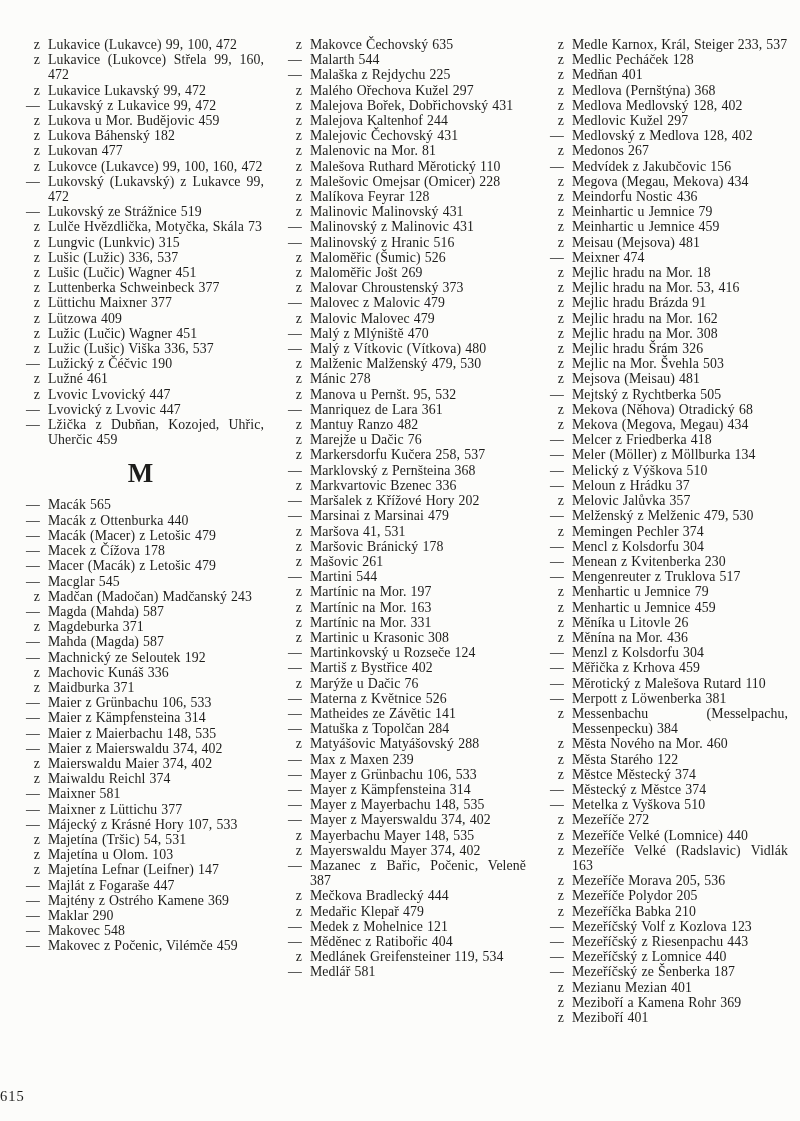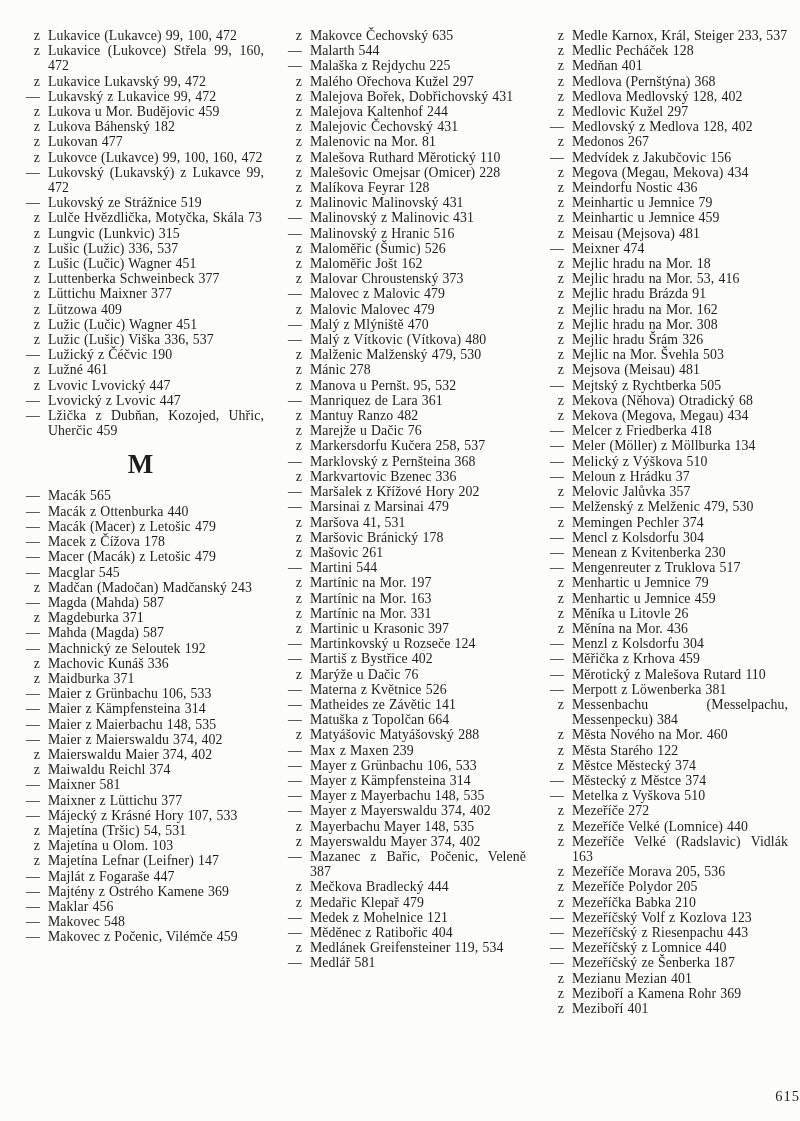--- a/index.html
+++ b/index.html
@@ -10,21 +10,21 @@
     color: #1d1d1b;
     overflow: hidden;
   }
   .page {
     position: relative;
     width: 800px; height: 1121px;
     background: #fcfcfa;
   }
   .columns {
     display: flex;
-    padding: 28px 8px 0 18px;
+    padding: 37px 8px 0 18px;
     gap: 16px;
   }
   .column {
     width: 246px;
     font-size: 13.8px;
     line-height: 15.2px;
     letter-spacing: 0.1px;
     word-spacing: 0.5px;
   }
   .entry {
@@ -44,21 +44,21 @@
     font-weight: bold;
     font-size: 27px;
     line-height: 30px;
     margin: 11px 0 9px 0;
     letter-spacing: 1px;
   }
   .footer {
     position: absolute;
     left: 0; right: 0;
     bottom: 16px;
-    text-align: right;
+    text-align: left;
     font-size: 14.5px;
     letter-spacing: 1px;
   }
 </style>
 </head>
 <body style="background: rgb(252, 252, 250); color: rgb(29, 29, 27);">
 
 <div class="page">
   <div class="columns">
     <div class="column">
@@ -107,41 +107,41 @@
         <div class="entry"><span class="prefix">z</span><span>Maierswaldu Maier 374, 402</span></div>
         <div class="entry"><span class="prefix">z</span><span>Maiwaldu Reichl 374</span></div>
         <div class="entry"><span class="prefix">—</span><span>Maixner 581</span></div>
         <div class="entry"><span class="prefix">—</span><span>Maixner z Lüttichu 377</span></div>
         <div class="entry"><span class="prefix">—</span><span>Májecký z Krásné Hory 107, 533</span></div>
         <div class="entry"><span class="prefix">z</span><span>Majetína (Tršic) 54, 531</span></div>
         <div class="entry"><span class="prefix">z</span><span>Majetína u Olom. 103</span></div>
         <div class="entry"><span class="prefix">z</span><span>Majetína Lefnar (Leifner) 147</span></div>
         <div class="entry"><span class="prefix">—</span><span>Majlát z Fogaraše 447</span></div>
         <div class="entry"><span class="prefix">—</span><span>Majtény z Ostrého Kamene 369</span></div>
-        <div class="entry"><span class="prefix">—</span><span>Maklar 456</span></div>
+        <div class="entry"><span class="prefix">—</span><span>Maklar 290</span></div>
         <div class="entry"><span class="prefix">—</span><span>Makovec 548</span></div>
         <div class="entry"><span class="prefix">—</span><span>Makovec z Počenic, Vilémče 459</span></div>
       </div>
     <div class="column">
         <div class="entry"><span class="prefix">z</span><span>Makovce Čechovský 635</span></div>
         <div class="entry"><span class="prefix">—</span><span>Malarth 544</span></div>
         <div class="entry"><span class="prefix">—</span><span>Malaška z Rejdychu 225</span></div>
         <div class="entry"><span class="prefix">z</span><span>Malého Ořechova Kužel 297</span></div>
         <div class="entry"><span class="prefix">z</span><span>Malejova Bořek, Dobřichovský 431</span></div>
         <div class="entry"><span class="prefix">z</span><span>Malejova Kaltenhof 244</span></div>
         <div class="entry"><span class="prefix">z</span><span>Malejovic Čechovský 431</span></div>
         <div class="entry"><span class="prefix">z</span><span>Malenovic na Mor. 81</span></div>
         <div class="entry"><span class="prefix">z</span><span>Malešova Ruthard Měrotický 110</span></div>
         <div class="entry"><span class="prefix">z</span><span>Malešovic Omejsar (Omicer) 228</span></div>
         <div class="entry"><span class="prefix">z</span><span>Malíkova Feyrar 128</span></div>
         <div class="entry"><span class="prefix">z</span><span>Malinovic Malinovský 431</span></div>
         <div class="entry"><span class="prefix">—</span><span>Malinovský z Malinovic 431</span></div>
         <div class="entry"><span class="prefix">—</span><span>Malinovský z Hranic 516</span></div>
         <div class="entry"><span class="prefix">z</span><span>Maloměřic (Šumic) 526</span></div>
-        <div class="entry"><span class="prefix">z</span><span>Maloměřic Jošt 162</span></div>
+        <div class="entry"><span class="prefix">z</span><span>Maloměřic Jošt 269</span></div>
         <div class="entry"><span class="prefix">z</span><span>Malovar Chroustenský 373</span></div>
         <div class="entry"><span class="prefix">—</span><span>Malovec z Malovic 479</span></div>
         <div class="entry"><span class="prefix">z</span><span>Malovic Malovec 479</span></div>
         <div class="entry"><span class="prefix">—</span><span>Malý z Mlýniště 470</span></div>
         <div class="entry"><span class="prefix">—</span><span>Malý z Vítkovic (Vítkova) 480</span></div>
         <div class="entry"><span class="prefix">z</span><span>Malženic Malženský 479, 530</span></div>
         <div class="entry"><span class="prefix">z</span><span>Mánic 278</span></div>
         <div class="entry"><span class="prefix">z</span><span>Manova u Pernšt. 95, 532</span></div>
         <div class="entry"><span class="prefix">—</span><span>Manriquez de Lara 361</span></div>
         <div class="entry"><span class="prefix">z</span><span>Mantuy Ranzo 482</span></div>
@@ -151,27 +151,27 @@
         <div class="entry"><span class="prefix">z</span><span>Markvartovic Bzenec 336</span></div>
         <div class="entry"><span class="prefix">—</span><span>Maršalek z Křížové Hory 202</span></div>
         <div class="entry"><span class="prefix">—</span><span>Marsinai z Marsinai 479</span></div>
         <div class="entry"><span class="prefix">z</span><span>Maršova 41, 531</span></div>
         <div class="entry"><span class="prefix">z</span><span>Maršovic Bránický 178</span></div>
         <div class="entry"><span class="prefix">z</span><span>Mašovic 261</span></div>
         <div class="entry"><span class="prefix">—</span><span>Martini 544</span></div>
         <div class="entry"><span class="prefix">z</span><span>Martínic na Mor. 197</span></div>
         <div class="entry"><span class="prefix">z</span><span>Martínic na Mor. 163</span></div>
         <div class="entry"><span class="prefix">z</span><span>Martínic na Mor. 331</span></div>
-        <div class="entry"><span class="prefix">z</span><span>Martinic u Krasonic 397</span></div>
+        <div class="entry"><span class="prefix">z</span><span>Martinic u Krasonic 308</span></div>
         <div class="entry"><span class="prefix">—</span><span>Martinkovský u Rozseče 124</span></div>
         <div class="entry"><span class="prefix">—</span><span>Martiš z Bystřice 402</span></div>
         <div class="entry"><span class="prefix">z</span><span>Marýže u Dačic 76</span></div>
         <div class="entry"><span class="prefix">—</span><span>Materna z Květnice 526</span></div>
         <div class="entry"><span class="prefix">—</span><span>Matheides ze Závětic 141</span></div>
-        <div class="entry"><span class="prefix">—</span><span>Matuška z Topolčan 664</span></div>
+        <div class="entry"><span class="prefix">—</span><span>Matuška z Topolčan 284</span></div>
         <div class="entry"><span class="prefix">z</span><span>Matyášovic Matyášovský 288</span></div>
         <div class="entry"><span class="prefix">—</span><span>Max z Maxen 239</span></div>
         <div class="entry"><span class="prefix">—</span><span>Mayer z Grünbachu 106, 533</span></div>
         <div class="entry"><span class="prefix">—</span><span>Mayer z Kämpfensteina 314</span></div>
         <div class="entry"><span class="prefix">—</span><span>Mayer z Mayerbachu 148, 535</span></div>
         <div class="entry"><span class="prefix">—</span><span>Mayer z Mayerswaldu 374, 402</span></div>
         <div class="entry"><span class="prefix">z</span><span>Mayerbachu Mayer 148, 535</span></div>
         <div class="entry"><span class="prefix">z</span><span>Mayerswaldu Mayer 374, 402</span></div>
         <div class="entry"><span class="prefix">—</span><span>Mazanec z Bařic, Počenic, Veleně 387</span></div>
         <div class="entry"><span class="prefix">z</span><span>Mečkova Bradlecký 444</span></div>

